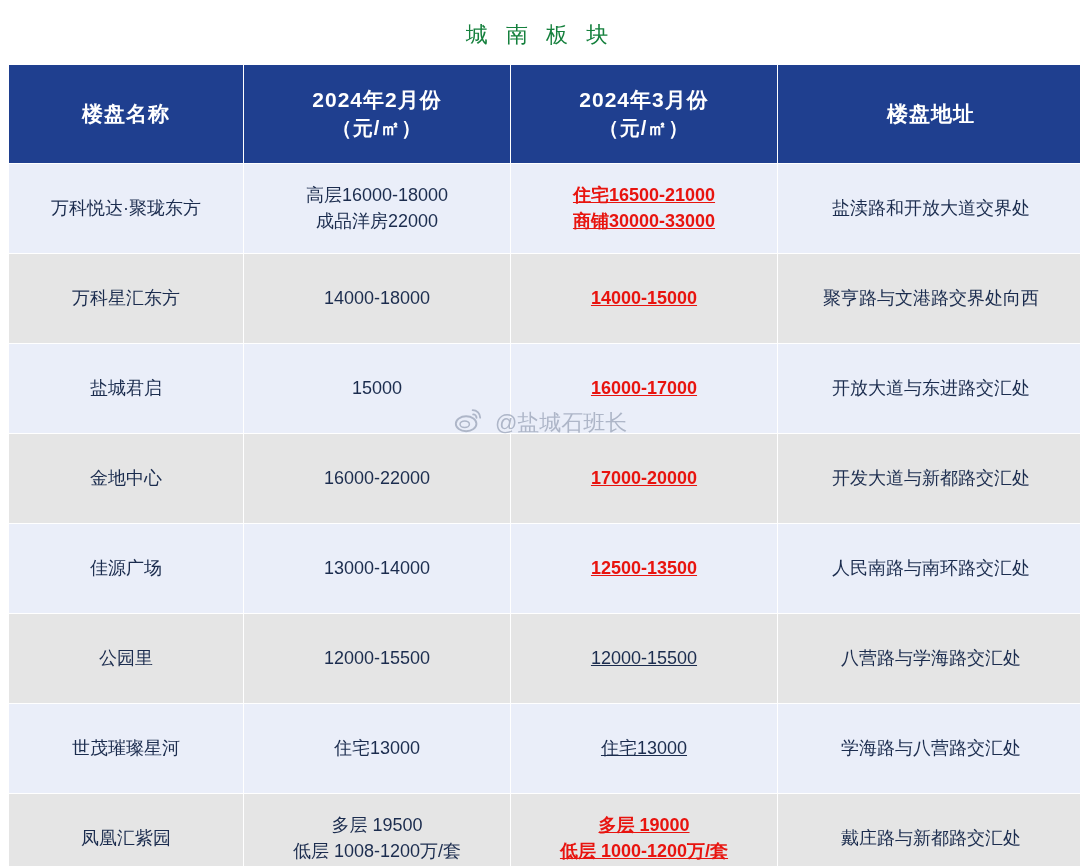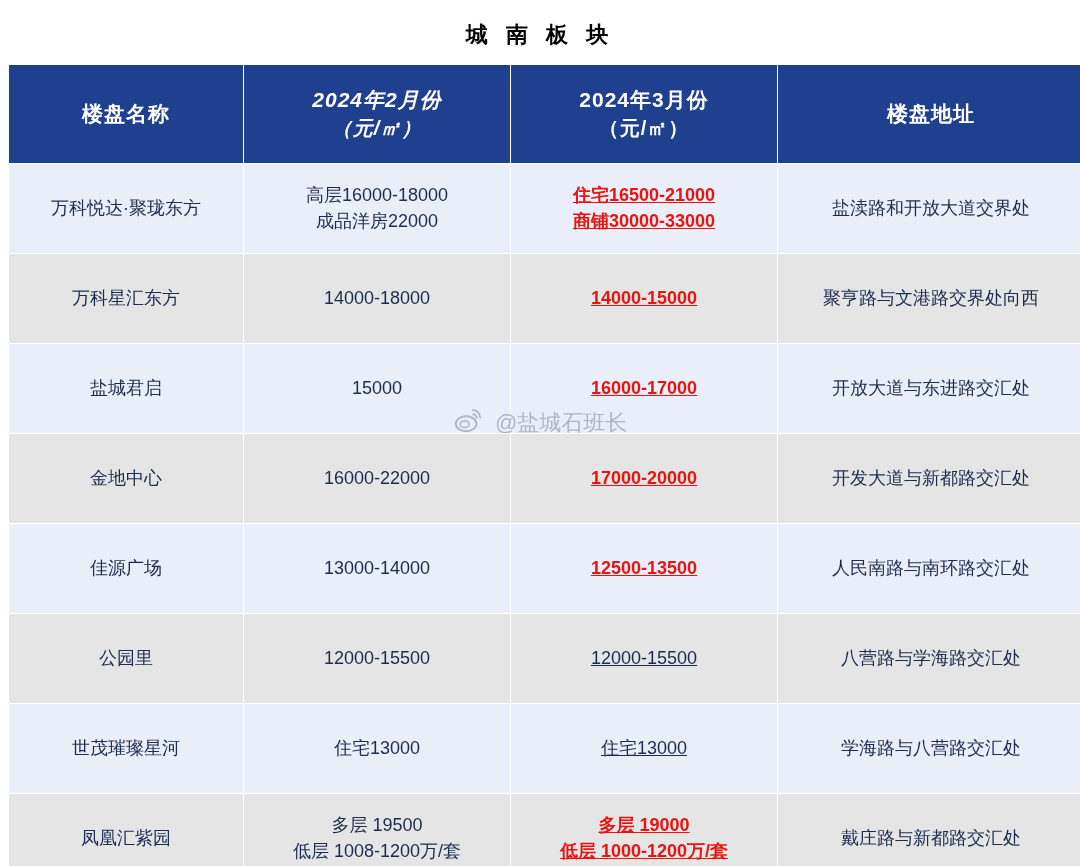--- a/index.html
+++ b/index.html
@@ -9,23 +9,23 @@
   body {
     width: 1080px;
     height: 866px;
     background: #ffffff;
     font-family: "Liberation Sans", sans-serif;
     position: relative;
     overflow: hidden;
   }
   .page-title {
     text-align: center;
-    color: #000000;
+    color: #15803d;
     font-size: 22px;
-    font-weight: bold;
+    font-weight: normal;
     letter-spacing: 6px;
     padding: 20px 0 14px 0;
   }
   .table-wrap {
     padding: 0 8px;
   }
   table.price-table {
     width: 1064px;
     border-collapse: collapse;
     table-layout: fixed;
@@ -56,21 +56,21 @@
     line-height: 1.4;
     padding: 6px 4px;
   }
   tbody tr.odd td { background: #eaeef9; }
   tbody tr.even td { background: #e5e5e5; }
   tbody td.col-name   { width: 232px; }
   tbody td.col-feb    { width: 264px; margin-top: 17px; }
   tbody td.col-mar    { width: 264px; text-decoration: underline; }
   tbody td.col-addr   { width: 304px; }
   thead th.col-name   { width: 232px; }
-  thead th.col-feb    { width: 264px; font-style: italic; }
+  thead th.col-feb    { width: 264px; }
   thead th.col-mar    { width: 264px; }
   thead th.col-addr   { width: 304px; }
   td.highlight {
     color: #e8140f;
     font-weight: bold;
   }
   .cellline { display: block; }
   .watermark {
     position: absolute;
     left: 0;

